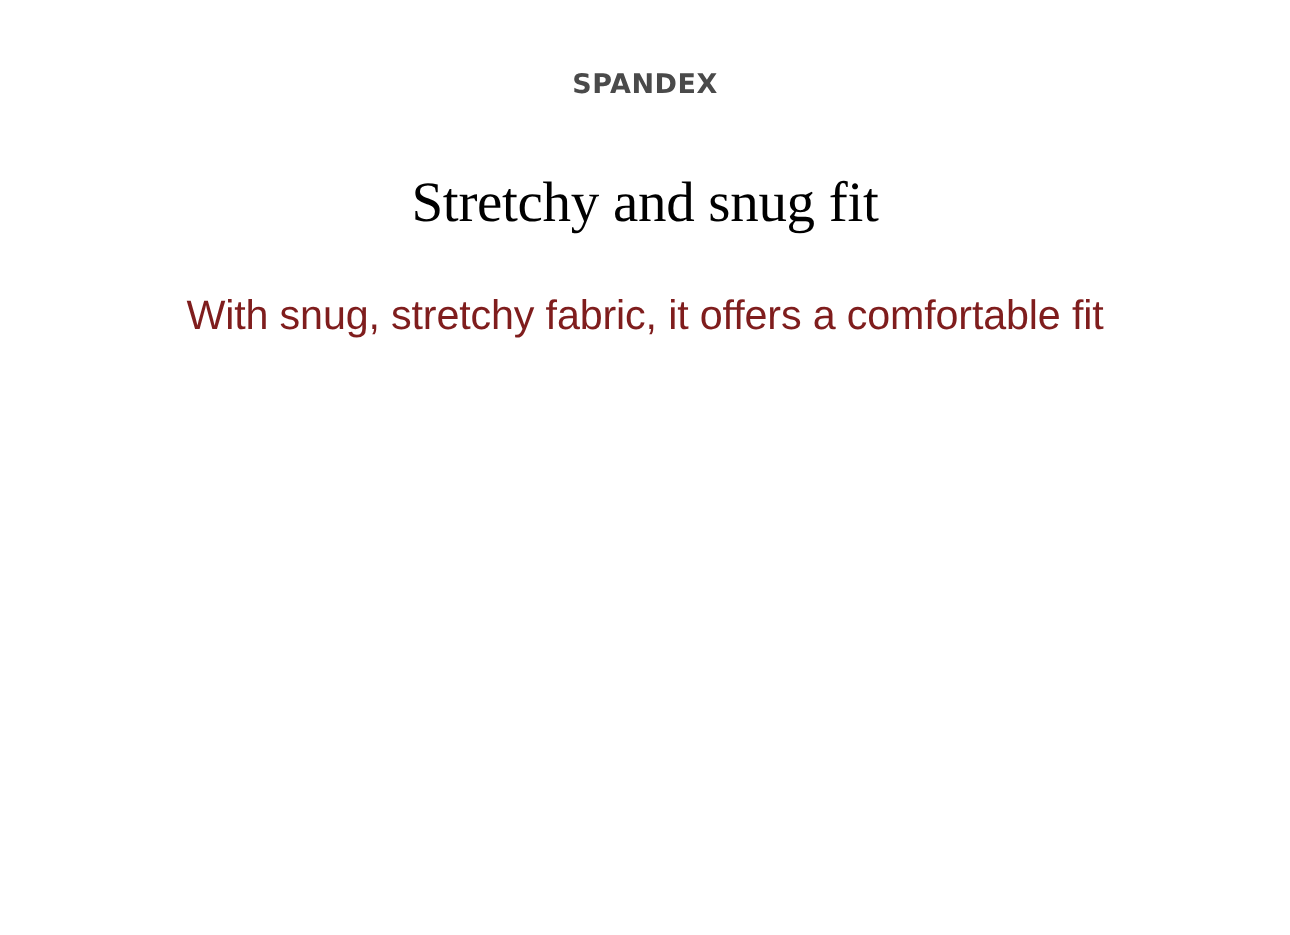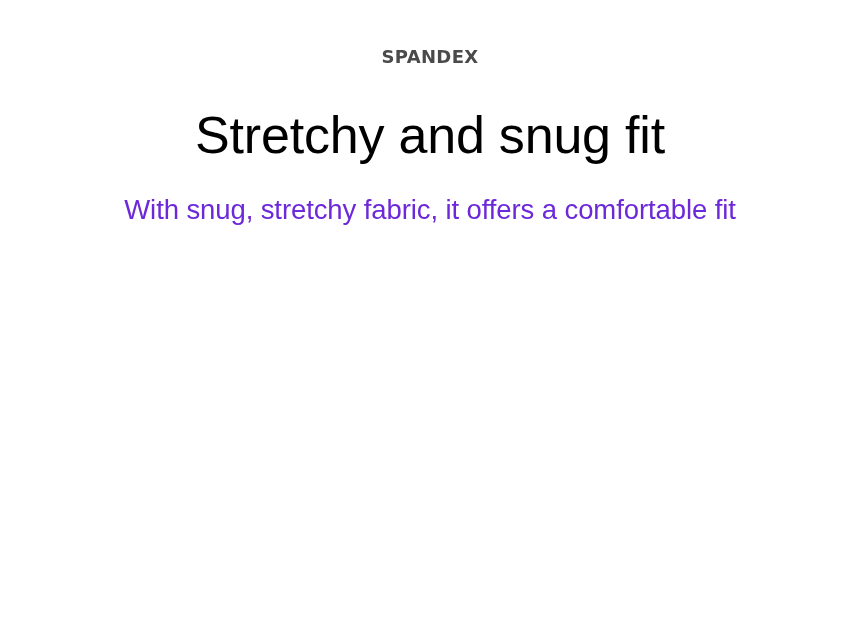--- a/index.html
+++ b/index.html
@@ -39,37 +39,37 @@
     font-weight: 600;
     letter-spacing: 0.35px;
     color: #4a4a4a;
     line-height: 26px;
     white-space: nowrap;
   }
 
   .headline {
     margin: 0;
     padding-top: 34px;
-    font-family: Liberation Sans, sans-serif;
-    font-size: 52px;
+    font-family: Liberation Serif, serif;
+    font-size: 38px;
     font-weight: 400;
     letter-spacing: -0.2px;
     color: #000000;
     line-height: 62px;
     white-space: nowrap;
   }
 
   .subcopy {
     margin: 0;
     padding-top: 21px;
     font-family: "Liberation Sans", sans-serif;
     font-size: 27.5px;
     font-weight: 400;
     letter-spacing: -0.1px;
-    color: #6d28d9;
+    color: #7f1d1d;
     line-height: 46px;
   }
 
   .subcopy-line {
     display: block;
     white-space: nowrap;
   }
 
   .empty-canvas {
     position: absolute;

